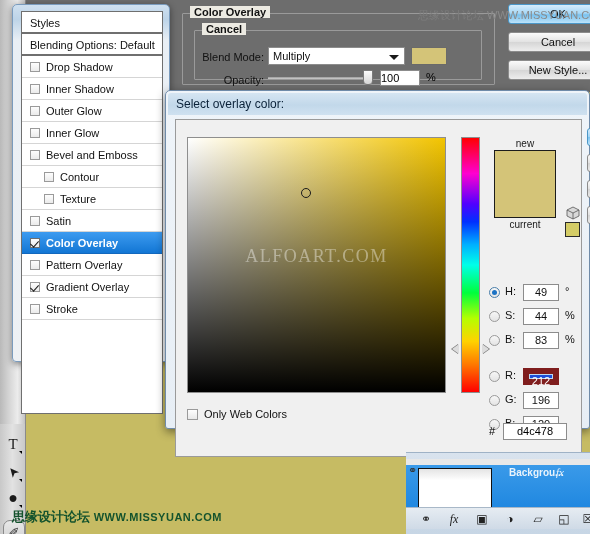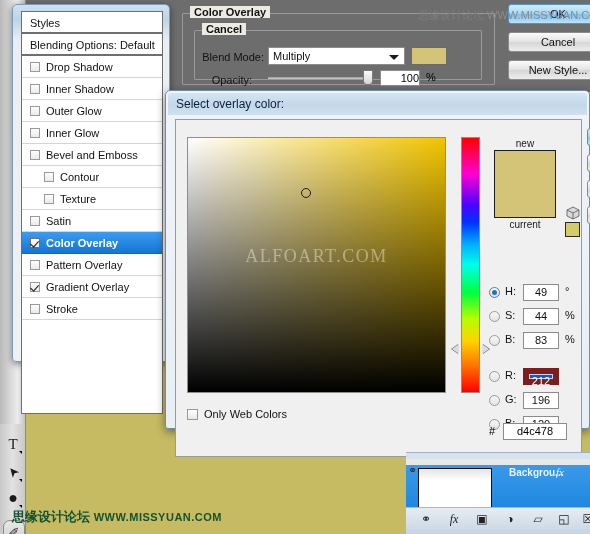--- a/index.html
+++ b/index.html
@@ -74,40 +74,40 @@
   .group-title {
     position:absolute; background:#eceae2; padding:0 4px;
     font-weight:bold; font-size:11px; color:#111;
   }
   #co-outer { left:4px; top:9px; width:313px; height:72px; border-top-color:#9a9a9a; }
   #co-outer-title { left:12px; top:2px; }
   #co-inner { left:16px; top:26px; width:288px; height:50px; }
   #co-inner-title { left:24px; top:19px; }
   .field-label { position:absolute; font-size:11px; color:#111; text-align:right; }
   #blend-label { left:16px; top:47px; width:70px; }
-  #opacity-label { left:4px; top:70px; width:70px; }
+  #opacity-label { left:16px; top:70px; width:70px; }
   #blend-select {
     position:absolute; left:90px; top:43px; width:137px; height:18px;
     background:#fff; border:1px solid #8c8c8c; font-size:11px;
     padding-left:4px; line-height:16px; color:#111;
   }
   #blend-arrow { position:absolute; right:5px; top:7px; width:0;height:0;
     border-left:5px solid transparent;border-right:5px solid transparent;border-top:5px solid #1a1a1a;}
   #overlay-swatch {
     position:absolute; left:233px; top:43px; width:36px; height:18px;
     background:#d4c478; border:1px solid #6a6a6a;
   }
   #opacity-track { position:absolute; left:90px; top:73px; width:105px; height:2px;
     background:linear-gradient(to bottom,#9a9a9a,#cfcfcf); }
   #opacity-thumb { position:absolute; left:185px; top:66px; width:10px; height:15px;
     background:linear-gradient(to bottom,#fbfbfb,#d6d6d6); border:1px solid #7b7b7b;
     border-radius:0 0 4px 4px; }
   #opacity-value {
     position:absolute; left:202px; top:66px; width:40px; height:16px;
-    background:#fff; border:1px solid #8c8c8c; font-size:11px; text-align:right; line-height:14px;}
+    background:#fff; border:1px solid #8c8c8c; font-size:11px; text-align:left; line-height:14px;}
   #opacity-pct { position:absolute; left:248px; top:67px; font-size:11px; }
 
   
   #main-buttons { position:absolute; left:508px; top:4px; width:82px; }
   .main-btn {
     width:100px; height:20px; margin-bottom:8px;
     border:1px solid #8c8c8c; border-radius:3px; font-size:11px;
     text-align:center; line-height:18px; color:#111;
     background:linear-gradient(to bottom,#fbfbfb,#e3e3e3 48%,#d6d6d6 52%,#ededed);
   }

